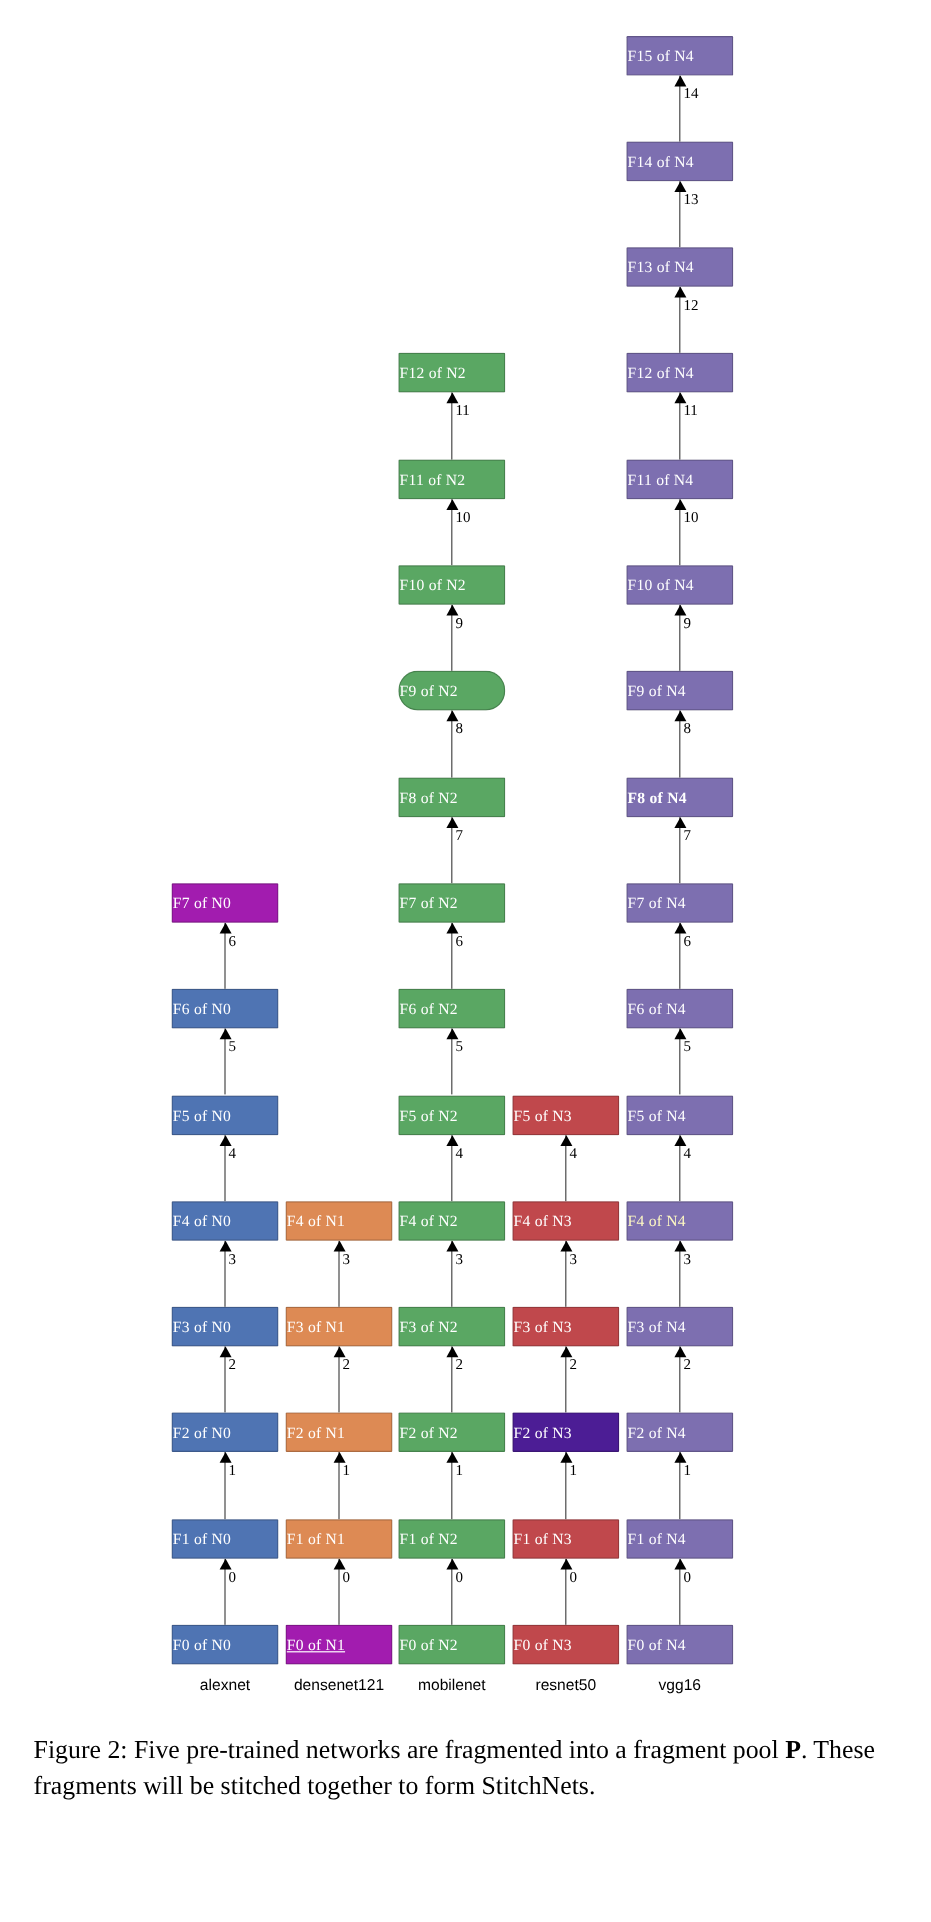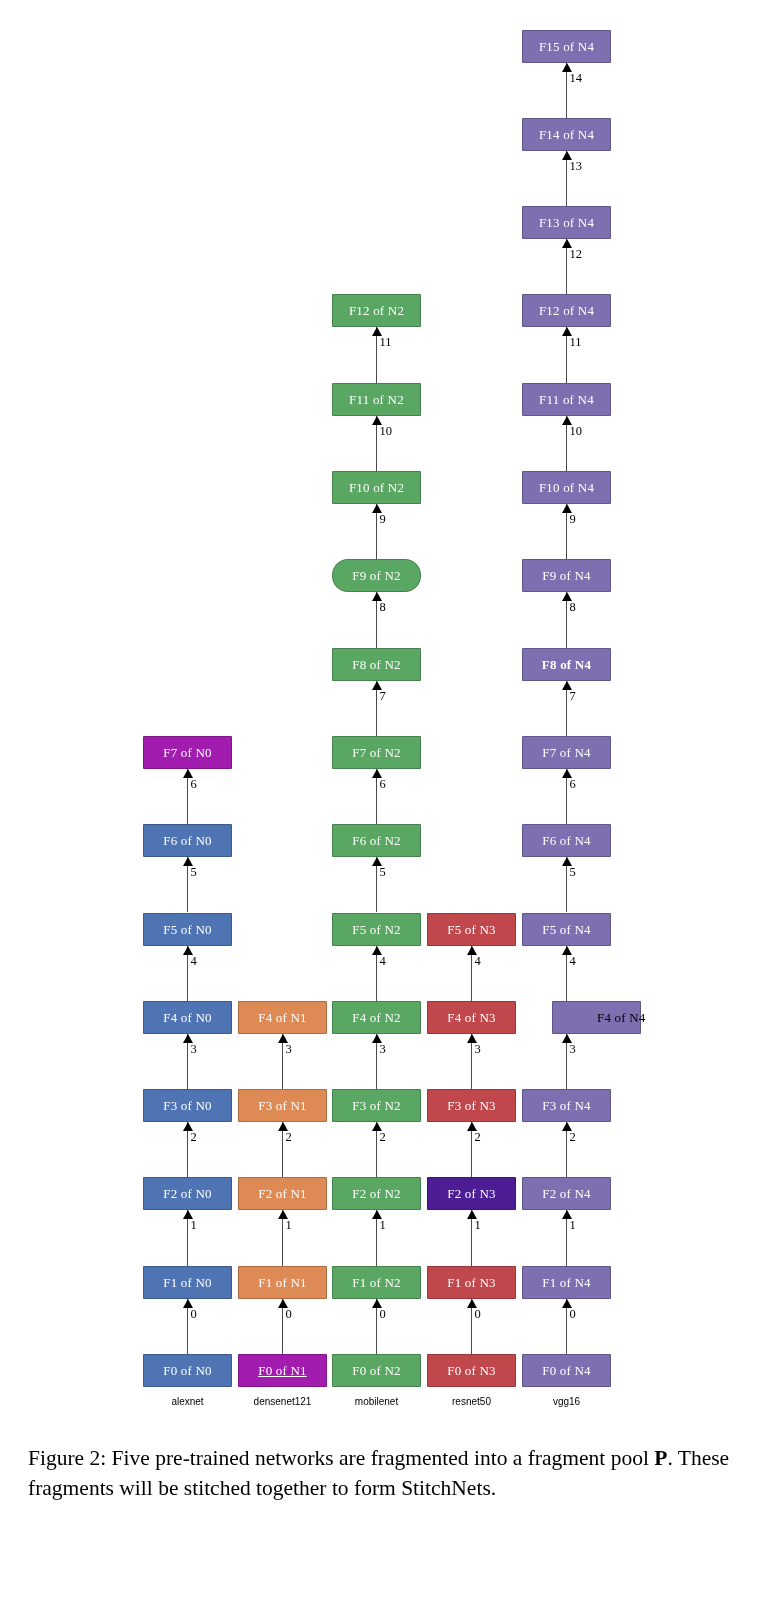--- a/index.html
+++ b/index.html
@@ -27,21 +27,21 @@
     position: absolute;
     width: 89px;
     height: 33px;
     box-sizing: border-box;
     border: 1px solid rgba(0,0,0,0.22);
     border-radius: 1px;
     color: #ffffff;
     font-family: "Liberation Serif", serif;
     font-size: 13px;
     line-height: 31px;
-    text-align: center;
+    text-align: left;
     letter-spacing: 0.2px;
     white-space: nowrap;
   }
 
   .edge {
     position: absolute;
     width: 1.6px;
     background: #4a4a4a;
   }
   .edge-head {
@@ -56,21 +56,21 @@
     position: absolute;
     font-family: "Liberation Serif", serif;
     font-size: 12.5px;
     color: #000000;
     white-space: nowrap;
   }
 
   .net-label {
     position: absolute;
     font-family: "Liberation Sans", sans-serif;
-    font-size: 10px;
+    font-size: 13px;
     color: #000000;
     text-align: center;
     white-space: nowrap;
     top: 1396px;
   }
 
   #caption {
     position: absolute;
     left: 28px;
     top: 1443px;
@@ -251,21 +251,21 @@
     <div class="edge" style="left: 565.7px; top: 150.8px; height: 55.3px; background: rgb(74, 74, 74);"></div>
     <div class="edge-head" style="left: 561.5px; top: 150.8px; border-bottom-color: rgb(0, 0, 0);"></div>
     <div class="edge-label" style="left: 569.5px; top: 158.8px;">13</div>
     <div class="edge" style="left: 565.7px; top: 62.5px; height: 55.3px; background: rgb(74, 74, 74);"></div>
     <div class="edge-head" style="left: 561.5px; top: 62.5px; border-bottom-color: rgb(0, 0, 0);"></div>
     <div class="edge-label" style="left: 569.5px; top: 70.5px;">14</div>
     <div class="node-box" style="left: 522px; top: 1354px; background: rgb(125, 111, 176); color: rgb(255, 255, 255);">F0 of N4</div>
     <div class="node-box" style="left: 522px; top: 1265.7px; background: rgb(125, 111, 176); color: rgb(255, 255, 255);">F1 of N4</div>
     <div class="node-box" style="left: 522px; top: 1177.4px; background: rgb(125, 111, 176); color: rgb(255, 255, 255);">F2 of N4</div>
     <div class="node-box" style="left: 522px; top: 1089.1px; background: rgb(125, 111, 176); color: rgb(255, 255, 255);">F3 of N4</div>
-    <div class="node-box" style="left: 552px; top: 1000.8px; background: rgb(125, 111, 176); color: #000000; padding-left: 44px;">F4 of N4</div>
+    <div class="node-box" style="left: 522px; top: 1000.8px; background: rgb(125, 111, 176); color: #fef9c3;">F4 of N4</div>
     <div class="node-box" style="left: 522px; top: 912.5px; background: rgb(125, 111, 176); color: rgb(255, 255, 255);">F5 of N4</div>
     <div class="node-box" style="left: 522px; top: 824.2px; background: rgb(125, 111, 176); color: rgb(255, 255, 255);">F6 of N4</div>
     <div class="node-box" style="left: 522px; top: 735.9px; background: rgb(125, 111, 176); color: rgb(255, 255, 255);">F7 of N4</div>
     <div class="node-box" style="left: 522px; top: 647.6px; background: rgb(125, 111, 176); color: #ffffff; font-weight: bold;">F8 of N4</div>
     <div class="node-box" style="left: 522px; top: 559.3px; background: rgb(125, 111, 176); color: rgb(255, 255, 255);">F9 of N4</div>
     <div class="node-box" style="left: 522px; top: 471px; background: rgb(125, 111, 176); color: rgb(255, 255, 255);">F10 of N4</div>
     <div class="node-box" style="left: 522px; top: 382.7px; background: rgb(125, 111, 176); color: rgb(255, 255, 255);">F11 of N4</div>
     <div class="node-box" style="left: 522px; top: 294.4px; background: rgb(125, 111, 176); color: rgb(255, 255, 255);">F12 of N4</div>
     <div class="node-box" style="left: 522px; top: 206.1px; background: rgb(125, 111, 176); color: rgb(255, 255, 255);">F13 of N4</div>
     <div class="node-box" style="left: 522px; top: 117.8px; background: rgb(125, 111, 176); color: rgb(255, 255, 255);">F14 of N4</div>

